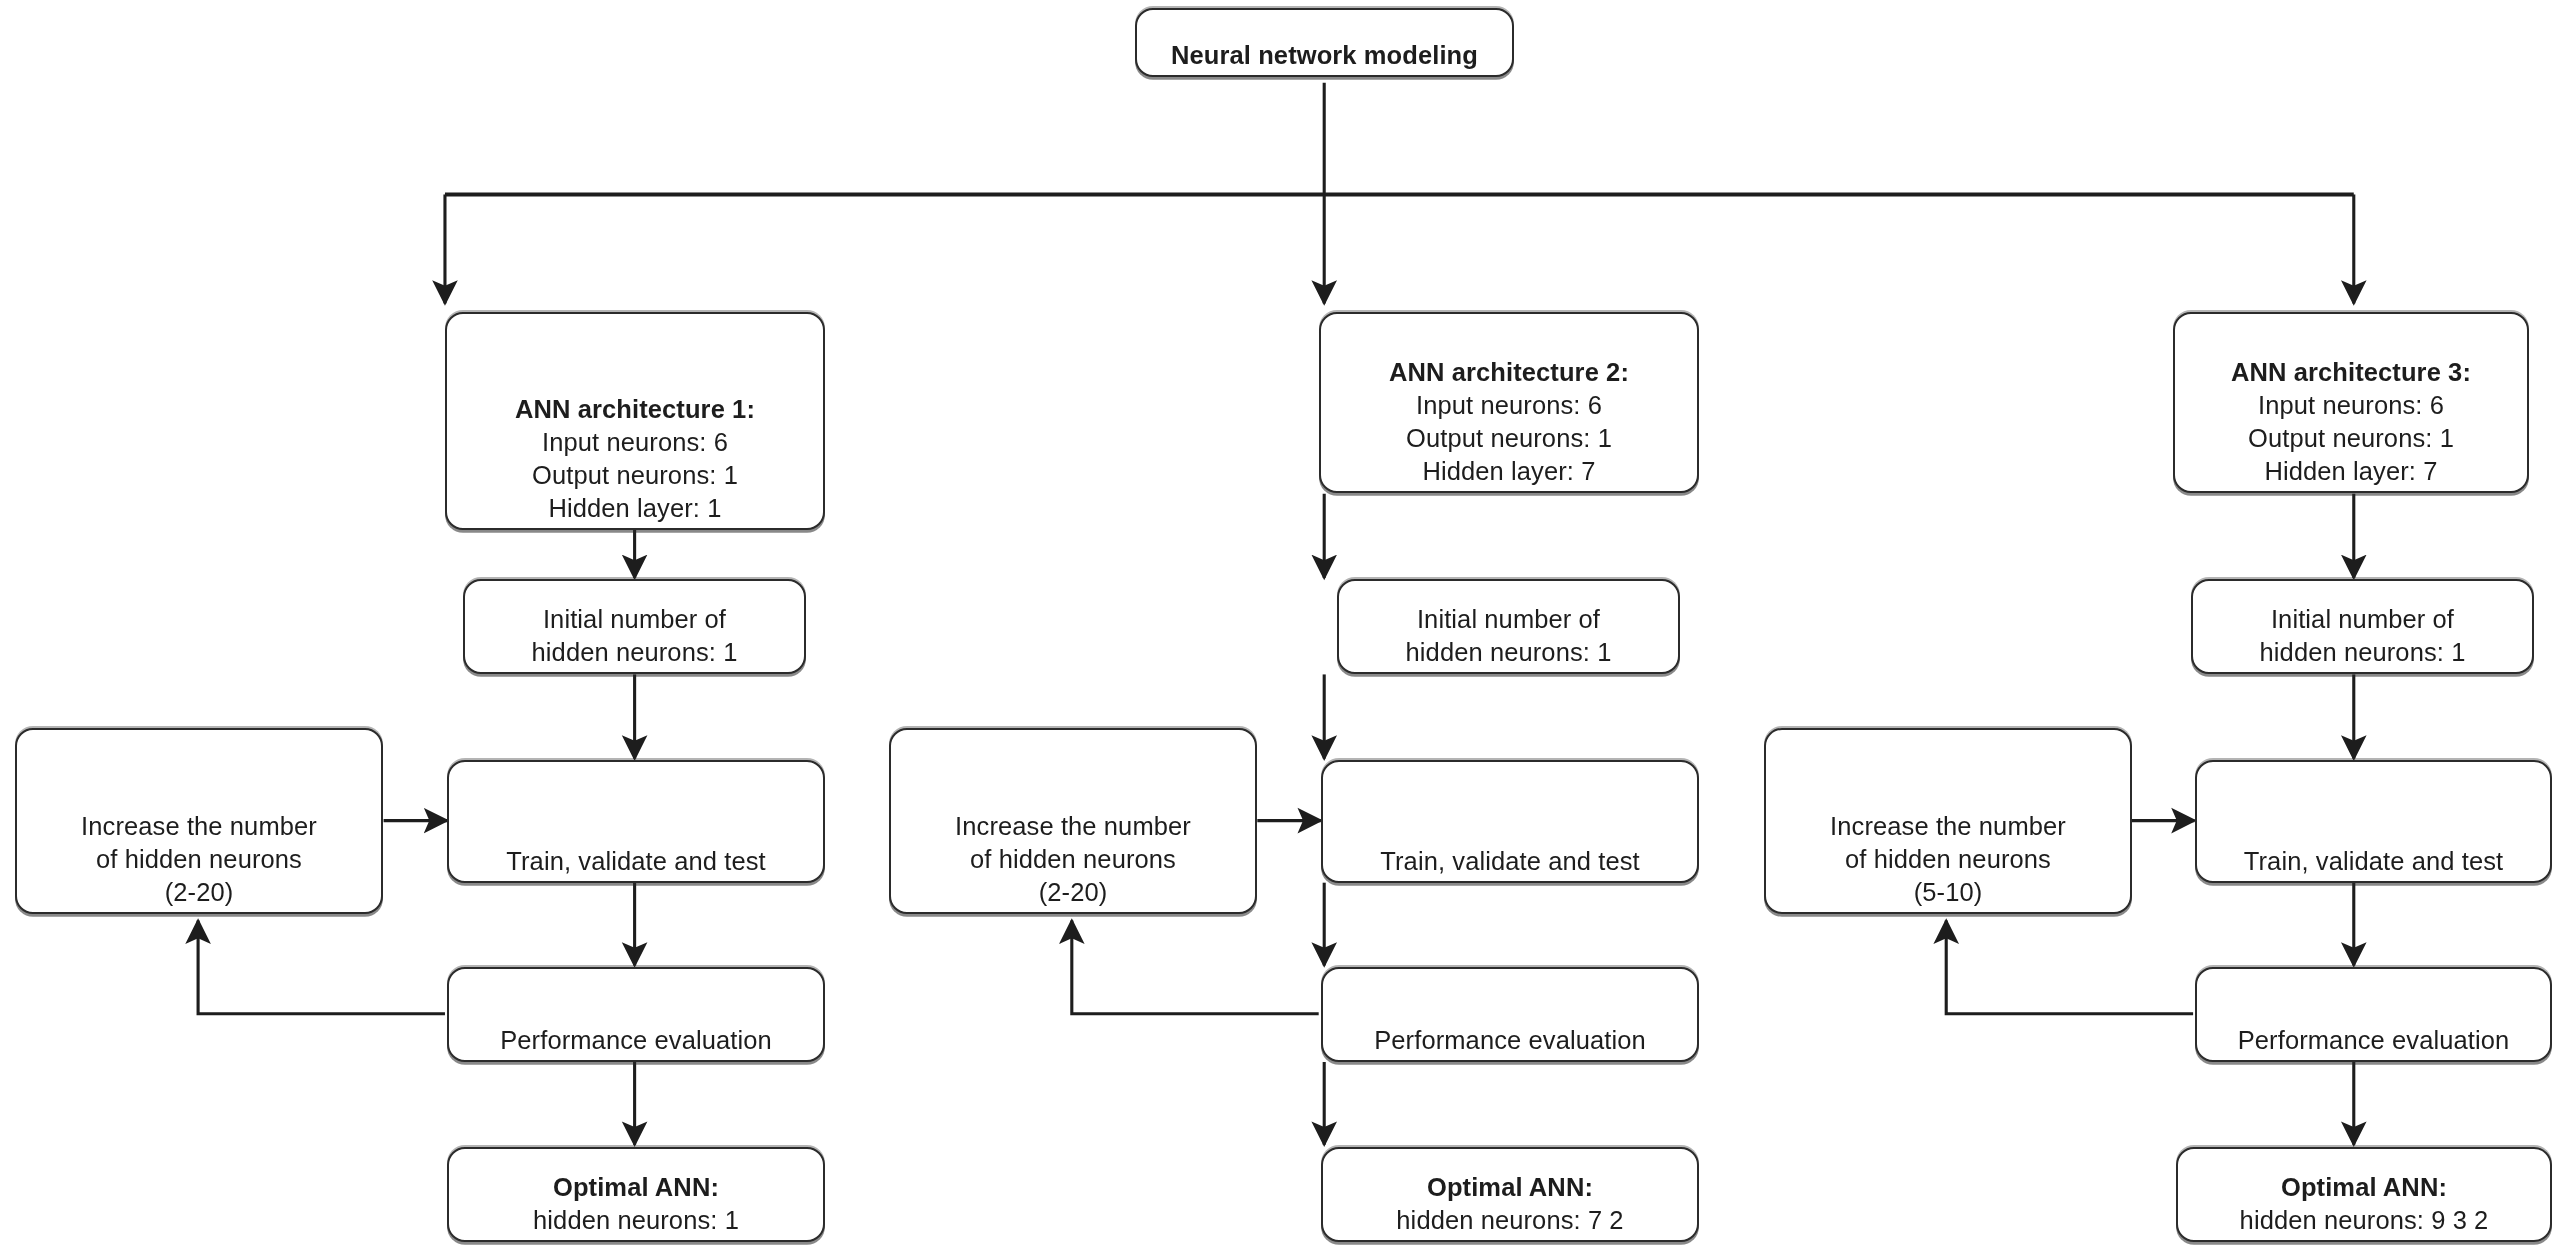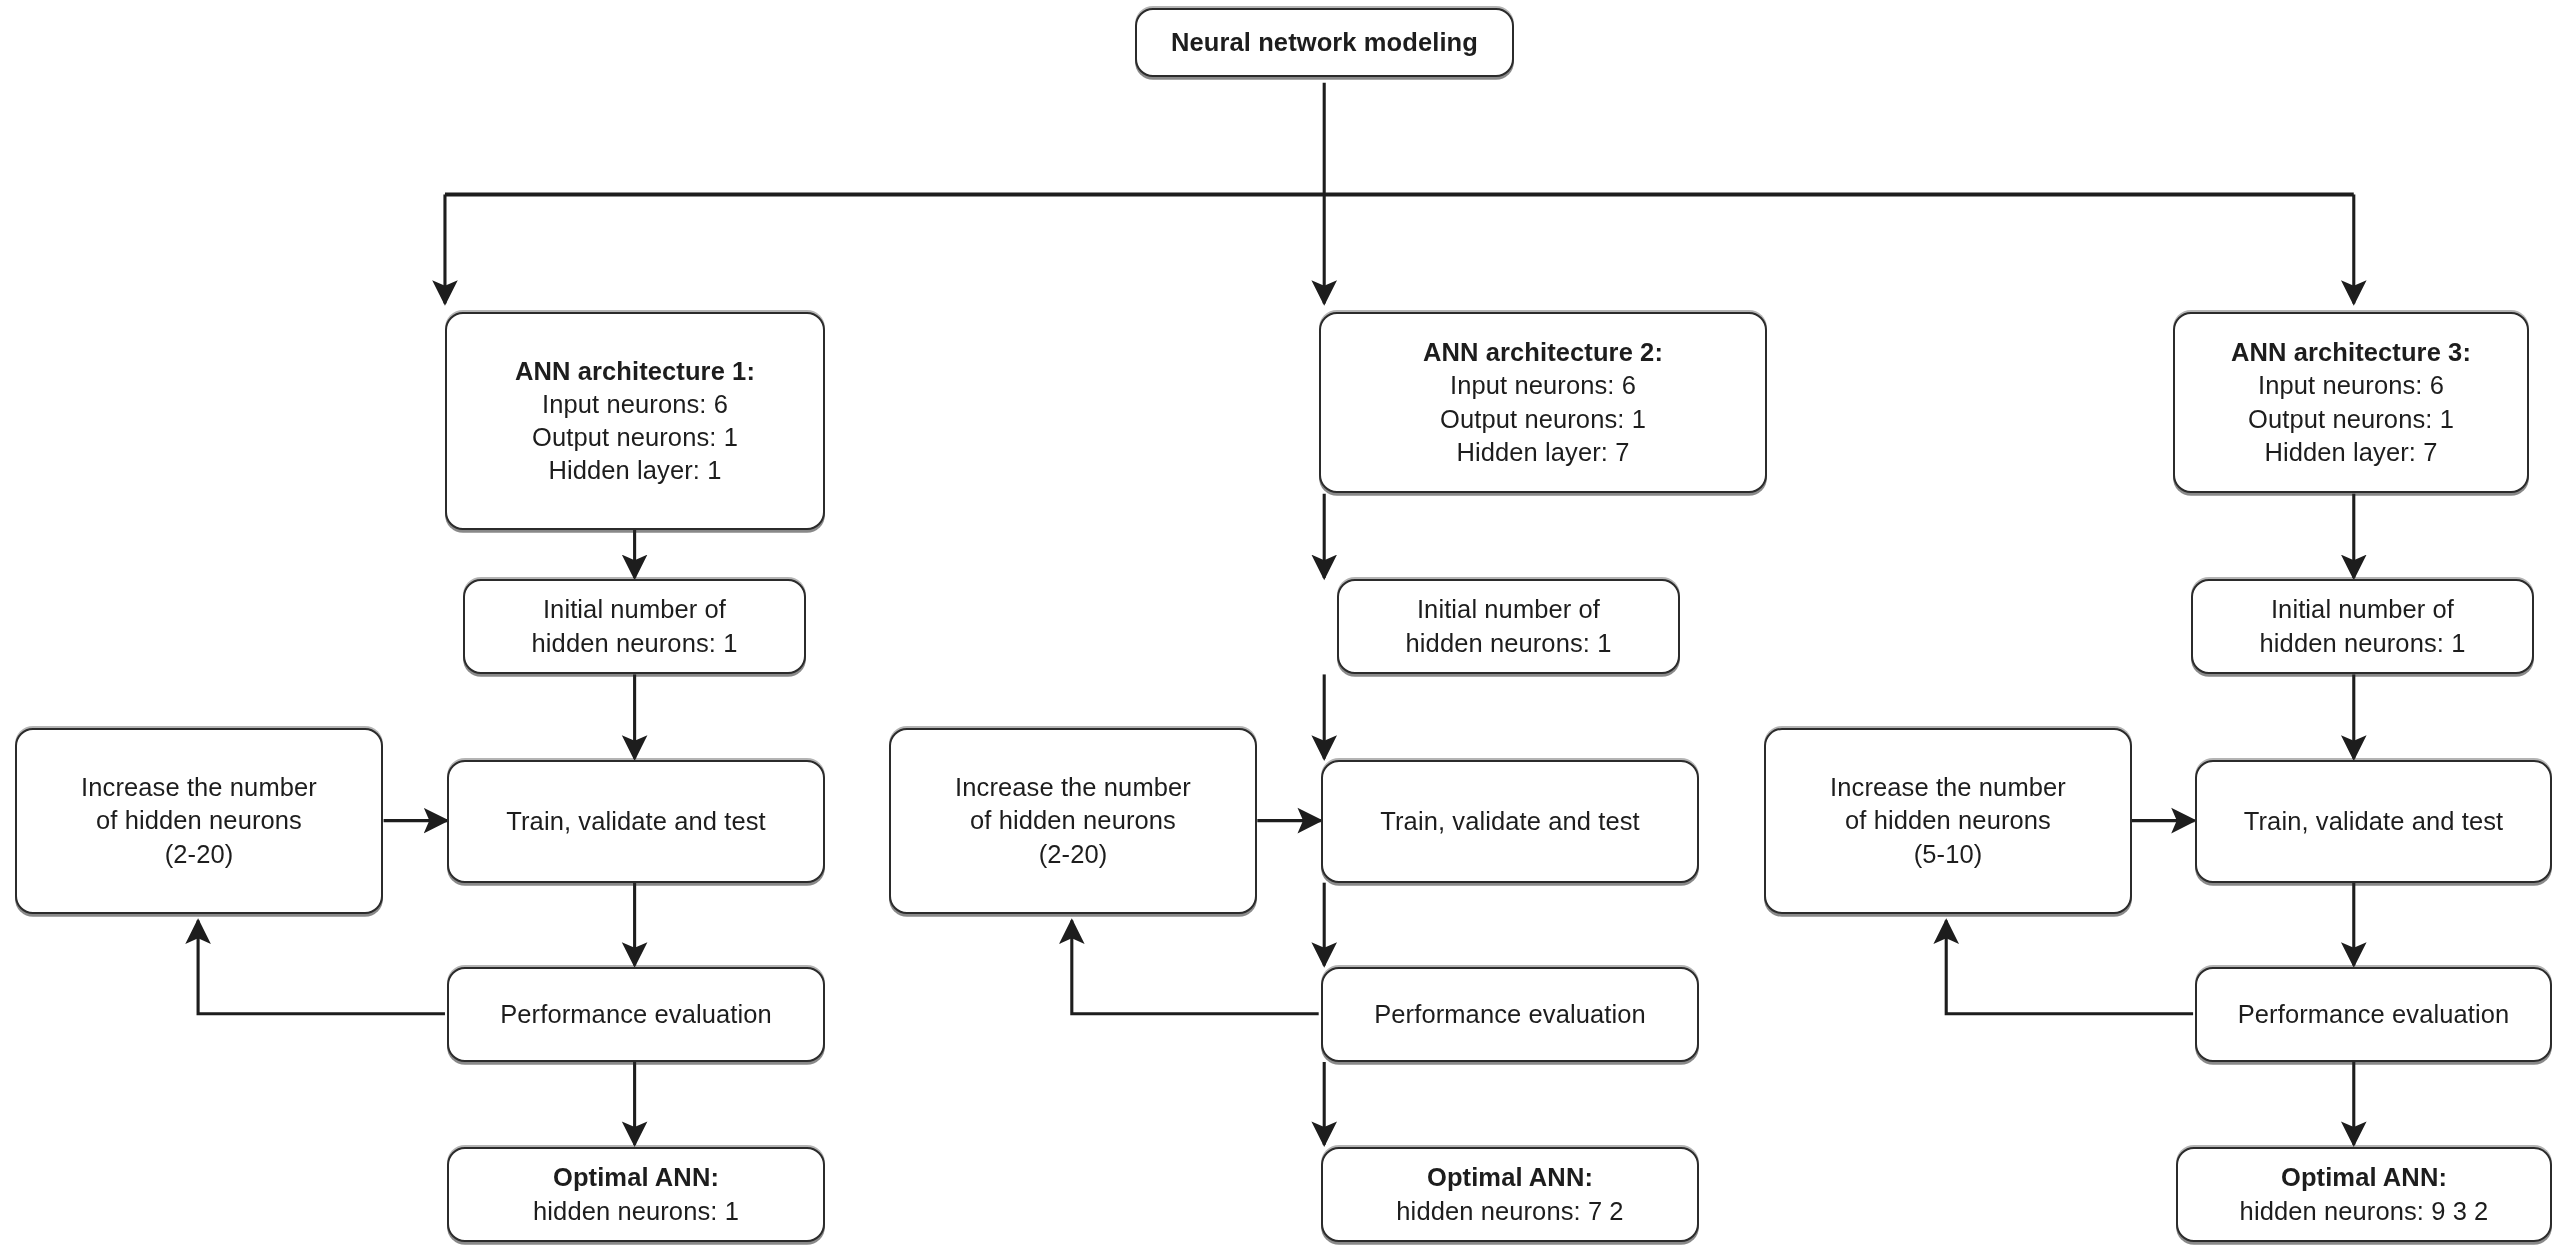--- a/index.html
+++ b/index.html
@@ -29,21 +29,21 @@
     position: absolute;
     box-sizing: border-box;
     background: #ffffff;
     border: 2.1px solid #2b2b2b;
     border-radius: 18px;
     box-shadow: 0 2.8px 0 0 rgba(40,40,40,0.55),
                 0 -2.1px 0 0 rgba(40,40,40,0.35);
     display: flex;
     flex-direction: column;
     align-items: center;
-    justify-content: center;
+    justify-content: flex-end;
     text-align: center;
     color: #1d1d1d;
     line-height: 1.30;
     padding: 2.8px 7px;
   }
   .node .ln {
     display: block;
     white-space: nowrap;
     font-size: 25.5px;
     letter-spacing: 0.1px;
@@ -125,21 +125,21 @@
 
   <div class="node" style="left:447px; top:967px; width:378px; height:95px;">
     <span class="ln">Performance evaluation</span>
   </div>
 
   <div class="node" style="left:447px; top:1147px; width:378px; height:95px;">
     <span class="ln bold">Optimal ANN:</span>
     <span class="ln">hidden neurons: 1</span>
   </div>
 
-  <div class="node" style="left:1319px; top:312px; width:448px; height:181px;">
+  <div class="node" style="left:1319px; top:312px; width:380px; height:181px;">
     <span class="ln bold">ANN architecture 2:</span>
     <span class="ln">Input neurons: 6</span>
     <span class="ln">Output neurons: 1</span>
     <span class="ln">Hidden layer: 7</span>
   </div>
 
   <div class="node" style="left:1337px; top:579px; width:343px; height:95px;">
     <span class="ln">Initial number of</span>
     <span class="ln">hidden neurons: 1</span>
   </div>

